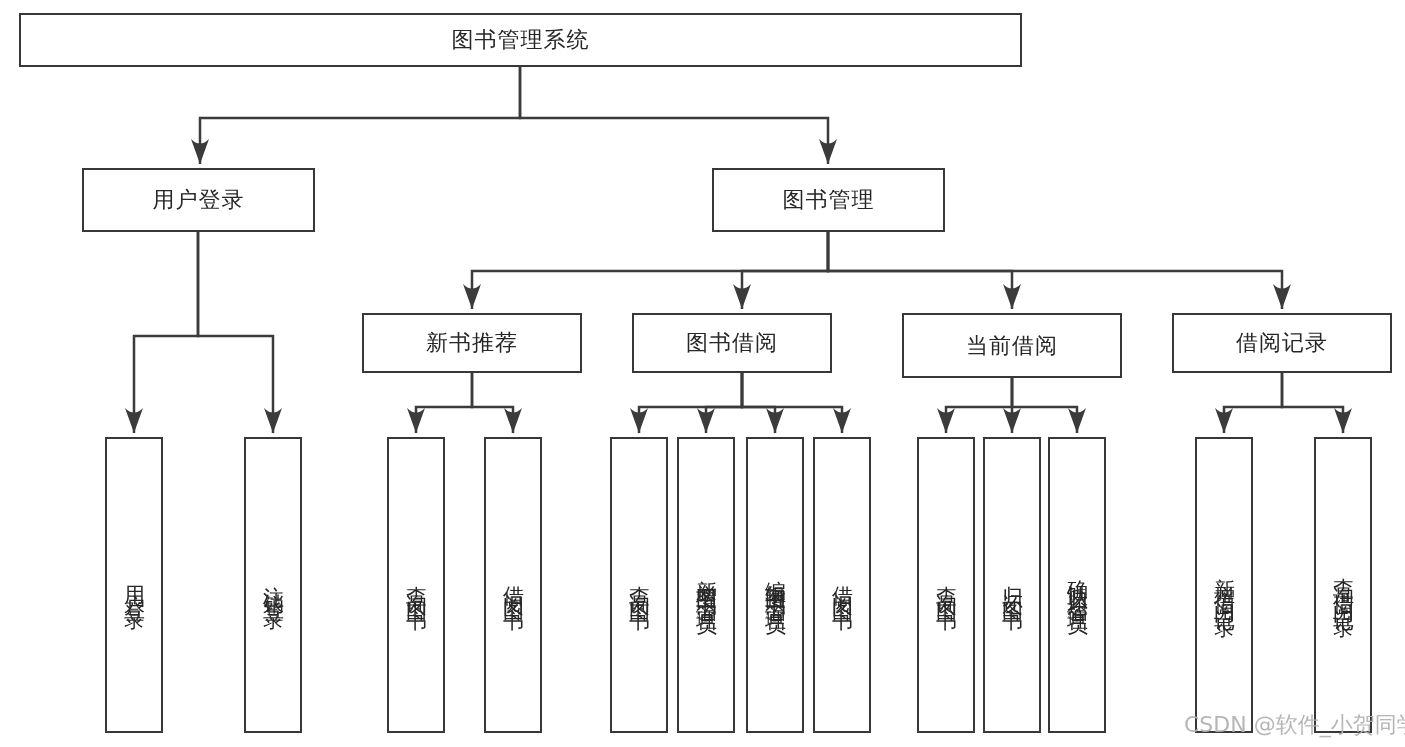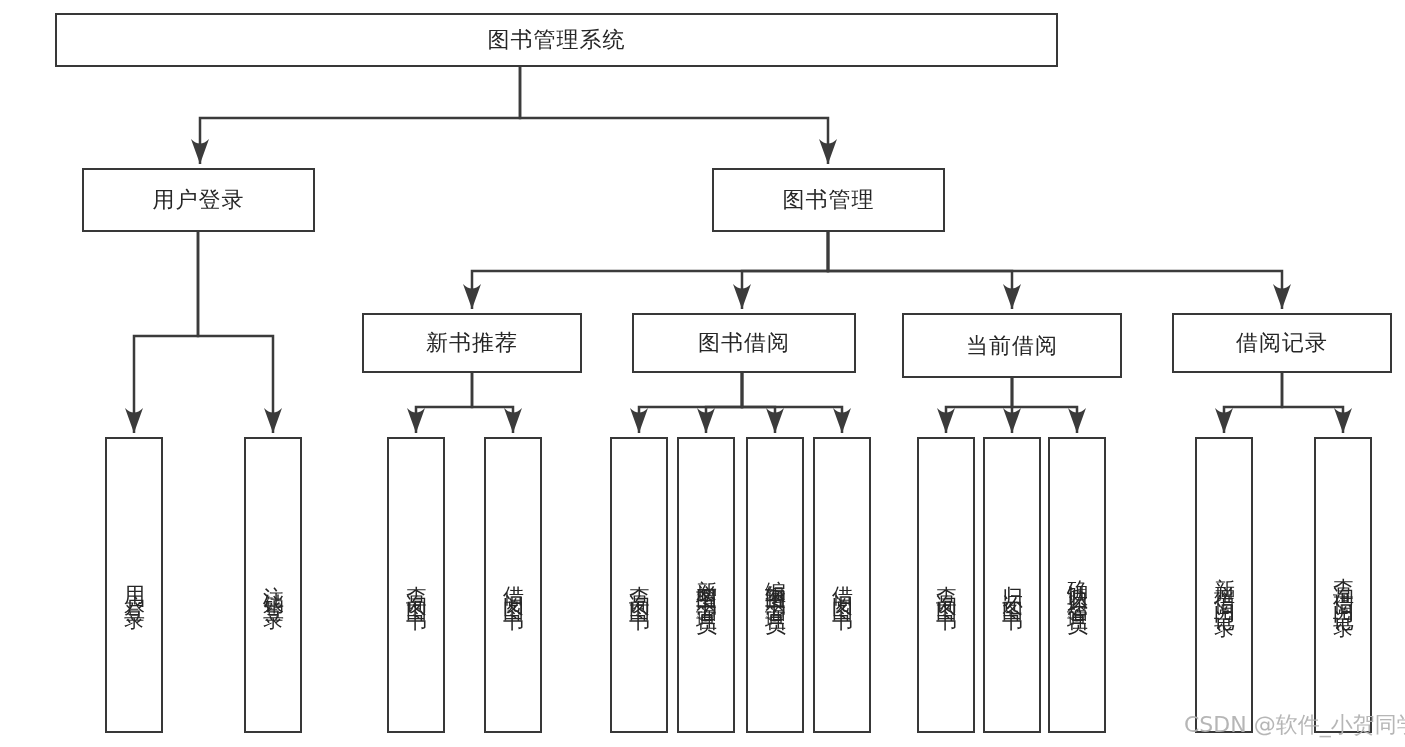--- a/index.html
+++ b/index.html
@@ -90,35 +90,35 @@
 
       <path d="M1012,373 V407 H946 V433" marker-end="url(#arw)"></path>
       <path d="M1012,373 V407 H1012 V433" marker-end="url(#arw)"></path>
       <path d="M1012,373 V407 H1077 V433" marker-end="url(#arw)"></path>
 
       <path d="M1282,373 V407 H1224 V433" marker-end="url(#arw)"></path>
       <path d="M1282,373 V407 H1343 V433" marker-end="url(#arw)"></path>
     </g>
   </svg>
 
-  <div class="box" style="left:19px; top:13px; width:1003px; height:54px;margin-left:36px;">
+  <div class="box" style="left:19px; top:13px; width:1003px; height:54px;">
     <span>图书管理系统</span>
   </div>
 
   <div class="box" style="left:82px; top:168px; width:233px; height:64px;">
     <span>用户登录</span>
   </div>
   <div class="box" style="left:362px; top:313px; width:220px; height:60px;">
     <span>新书推荐</span>
   </div>
 
   <div class="box" style="left:712px; top:168px; width:233px; height:64px;">
     <span>图书管理</span>
   </div>
-  <div class="box" style="left:632px; top:313px; width:224px; height:60px;">
+  <div class="box" style="left:632px; top:313px; width:200px; height:60px;">
     <span>图书借阅</span>
   </div>
   <div class="box" style="left:902px; top:313px; width:220px; height:65px;">
     <span>当前借阅</span>
   </div>
   <div class="box" style="left:1172px; top:313px; width:220px; height:60px;">
     <span>借阅记录</span>
   </div>
 
   <div class="box leaf" style="left:105px; top:437px; width:58px; height:296px;">

